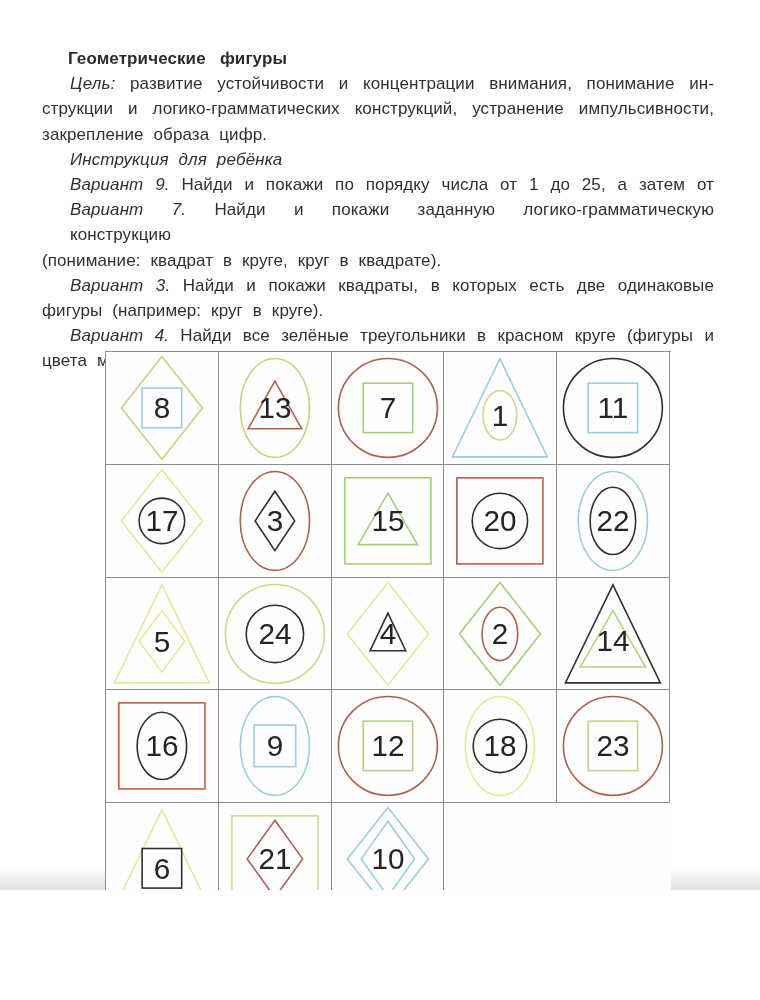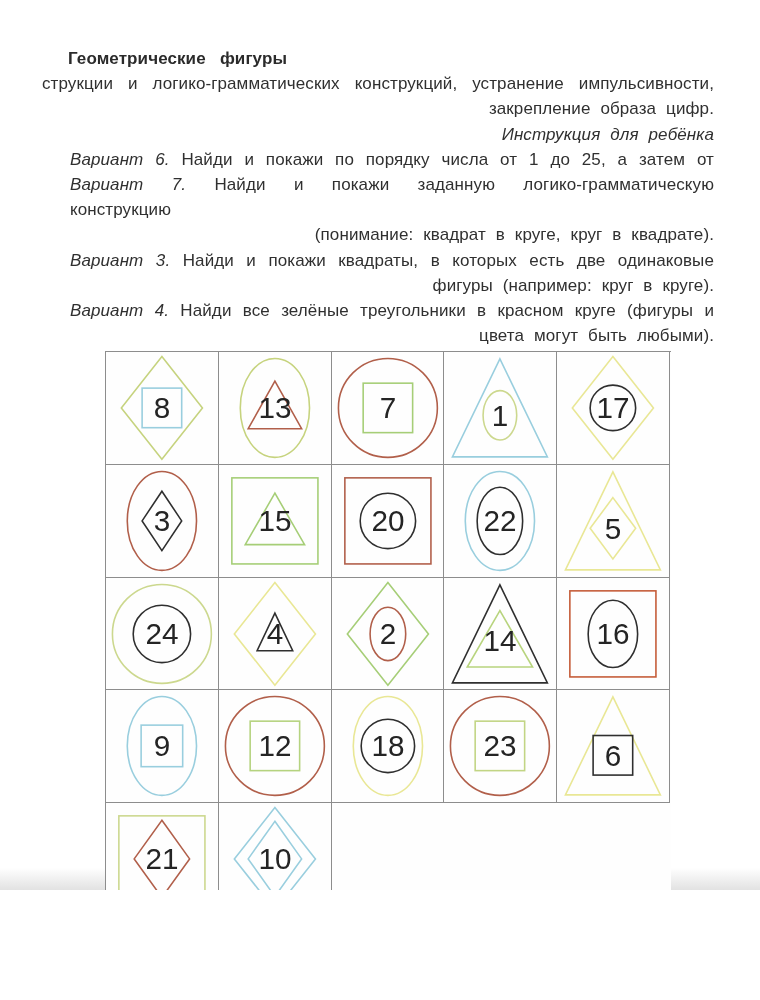--- a/index.html
+++ b/index.html
@@ -19,21 +19,21 @@
     word-spacing: 0.30em;
     letter-spacing: 0.1px;
   }
   .title {
     font-weight: bold;
     color: #2b2b2b;
     padding-left: 26px;
     word-spacing: 0.55em;
   }
   .para { }
-  .line { text-align: right; }
+  .line { text-align: left; }
   .line.justify { text-align: justify; text-align-last: justify; }
   .line.indent { padding-left: 28px; }
   .ital { font-style: italic; }
   .figure-grid {
     position: absolute;
     left: 105px; top: 351px;
     width: 566px;
     display: grid;
     grid-template-columns: repeat(5, 112.8px);
     grid-auto-rows: 112.8px;
@@ -56,28 +56,29 @@
   }
 </style>
 </head>
 <body>
 
 <div class="page">
   <div class="text-block">
     <div class="title">Геометрические  фигуры</div>
     <div id="instructions">
         <div class="para">
+          <div class="line justify indent"><span class="ital">Цель:</span><span> развитие устойчивости и концентрации внимания, понимание ин-</span></div>
           <div class="line justify"><span>струкции и логико-грамматических конструкций, устранение импульсивности,</span></div>
           <div class="line"><span>закрепление образа цифр.</span></div>
         </div>
         <div class="para">
           <div class="line indent"><span class="ital">Инструкция для ребёнка</span></div>
         </div>
         <div class="para">
-          <div class="line justify indent"><span class="ital">Вариант 6.</span><span> Найди и покажи по порядку числа от 1 до 25, а затем от</span></div>
+          <div class="line justify indent"><span class="ital">Вариант 9.</span><span> Найди и покажи по порядку числа от 1 до 25, а затем от</span></div>
         </div>
         <div class="para">
           <div class="line justify indent"><span class="ital">Вариант 7.</span><span> Найди и покажи заданную логико-грамматическую конструкцию</span></div>
           <div class="line"><span>(понимание: квадрат в круге, круг в квадрате).</span></div>
         </div>
         <div class="para">
           <div class="line justify indent"><span class="ital">Вариант 3.</span><span> Найди и покажи квадраты, в которых есть две одинаковые</span></div>
           <div class="line"><span>фигуры (например: круг в круге).</span></div>
         </div>
         <div class="para">
@@ -111,20 +112,27 @@
       </div>
       <div class="cell">
         <svg viewBox="0 0 113 113">
           <polygon points="56.5,7 8.5,106 104.5,106" fill="none" stroke="#99cede" stroke-width="1.6"></polygon>
           <ellipse cx="56.5" cy="64" rx="17" ry="25" fill="none" stroke="#ccd88e" stroke-width="1.6"></ellipse>
           <text x="56.5" y="64" text-anchor="middle" dominant-baseline="central" font-size="30" fill="#242424" font-family="&quot;Liberation Sans&quot;, &quot;DejaVu Sans&quot;, sans-serif">1</text>
         </svg>
       </div>
       <div class="cell">
         <svg viewBox="0 0 113 113">
+          <circle cx="56.5" cy="56.5" r="50" fill="none" stroke="#2f2f2f" stroke-width="1.6"></circle>
+          <rect x="31.5" y="31.5" width="50" height="50" fill="none" stroke="#99cede" stroke-width="1.6"></rect>
+          <text x="56.5" y="56.5" text-anchor="middle" dominant-baseline="central" font-size="30" fill="#242424" font-family="&quot;Liberation Sans&quot;, &quot;DejaVu Sans&quot;, sans-serif">11</text>
+        </svg>
+      </div>
+      <div class="cell">
+        <svg viewBox="0 0 113 113">
           <polygon points="56.5,4.5 97.5,56.5 56.5,108.5 15.5,56.5" fill="none" stroke="#e9e795" stroke-width="1.6"></polygon>
           <circle cx="56.5" cy="56.5" r="23" fill="none" stroke="#2f2f2f" stroke-width="1.6"></circle>
           <text x="56.5" y="56.5" text-anchor="middle" dominant-baseline="central" font-size="30" fill="#242424" font-family="&quot;Liberation Sans&quot;, &quot;DejaVu Sans&quot;, sans-serif">17</text>
         </svg>
       </div>
       <div class="cell">
         <svg viewBox="0 0 113 113">
           <ellipse cx="56.5" cy="56.5" rx="35" ry="50" fill="none" stroke="#b15f4a" stroke-width="1.6"></ellipse>
           <polygon points="56.5,26.5 76.5,56.5 56.5,86.5 36.5,56.5" fill="none" stroke="#2f2f2f" stroke-width="1.6"></polygon>
           <text x="56.5" y="56.5" text-anchor="middle" dominant-baseline="central" font-size="30" fill="#242424" font-family="&quot;Liberation Sans&quot;, &quot;DejaVu Sans&quot;, sans-serif">3</text>

